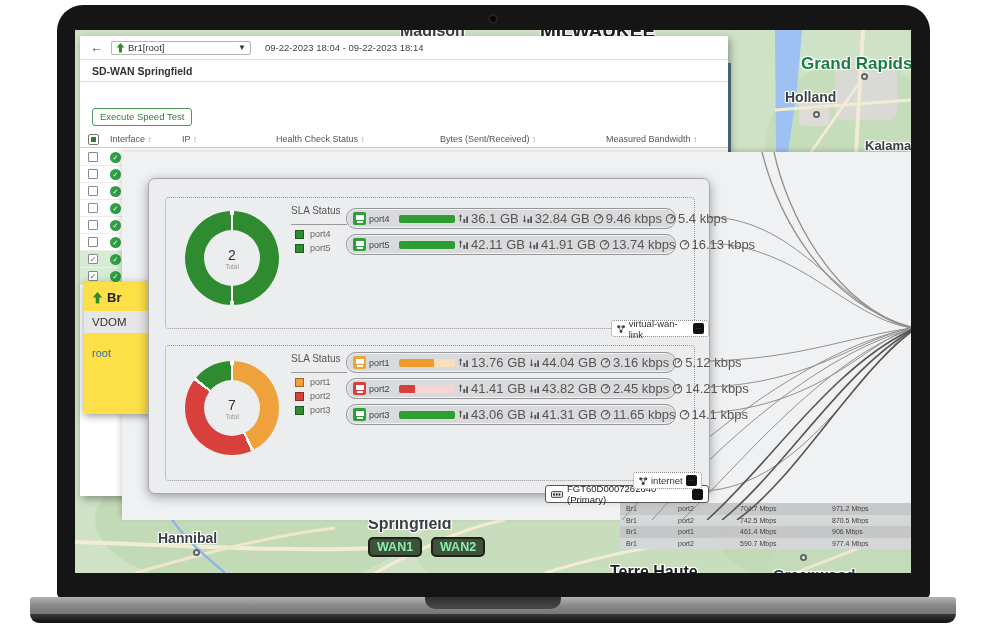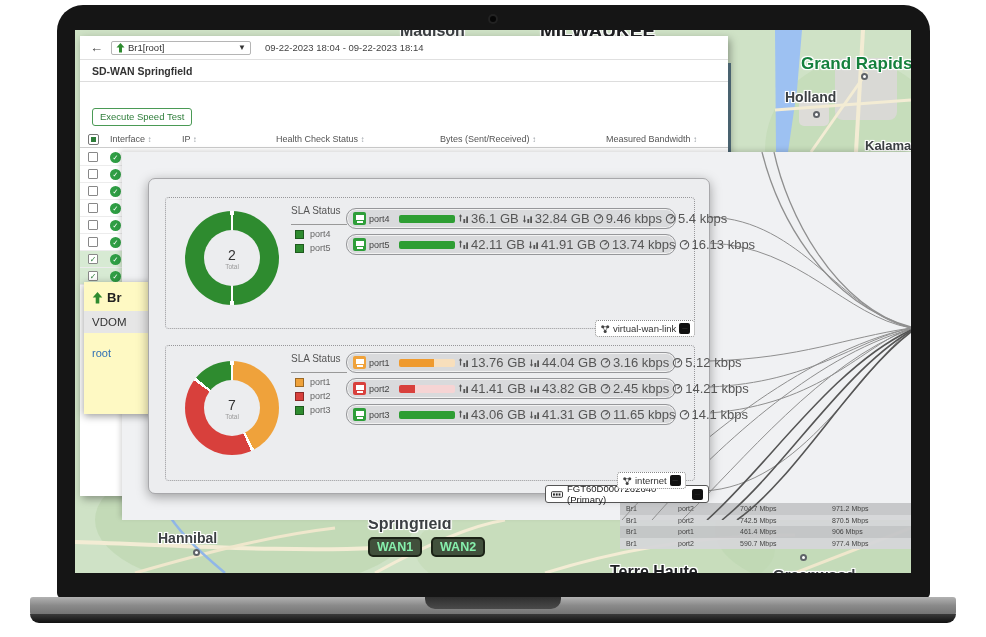--- a/index.html
+++ b/index.html
@@ -69,21 +69,21 @@
             background:#2f9e44; color:#fff; font-size:7px; line-height:11px; text-align:center; }
   .ifname { position:absolute; left:45px; top:3px; font-size:9.5px; color:#3c4043; }
   .healthbar { position:absolute; left:196px; top:4px; width:158px; height:9px; border-radius:1px;
                background:repeating-linear-gradient(90deg,#22d32b 0 3px,#ffffff 3px 5px); }
   .bluetick { position:absolute; left:362px; top:4px; width:2px; height:9px; background:#4a90d9; }
   .bytesval { position:absolute; left:380px; top:3px; width:140px; text-align:right; font-size:9.5px;
               color:#3c4043; }
   .app-scroll { position:absolute; right:-3px; top:27px; width:3px; height:96px; background:#49626f; }
 
   
-  .popup { position:absolute; left:9px; top:252px; width:70px; height:132px; background:#fef9c3;
+  .popup { position:absolute; left:9px; top:252px; width:70px; height:132px; background:#fde047;
            box-shadow:0 2px 8px rgba(0,0,0,.4); z-index:6; }
   .popup-head { display:flex; align-items:center; gap:4px; padding:8px 0 6px 8px; font-size:13px;
                 font-weight:bold; color:#222; }
   .popup-band { height:22px; background:#e6e6e6; font-size:11.5px; color:#333; line-height:22px;
                 padding-left:8px; }
   .popup-link { font-size:11px; color:#2f6fb5; padding:14px 0 0 8px; }
 
   
   .canvas { position:absolute; left:47px; top:122px; width:789px; height:368px; background:#f0f1f3;
             z-index:5; box-shadow:-2px -2px 5px rgba(0,0,0,.15); }
@@ -130,21 +130,21 @@
   .pname { font-size:9px; color:#444; width:27px; flex:none; }
   .pbar { width:56px; height:8px; border-radius:2px; flex:none; overflow:hidden; }
   .pbar .fill { height:100%; }
   .t-green { background:#bfe3bd; } .t-orange { background:#f8dfbc; } .t-red { background:#f6d4d4; }
   .f-green { background:#2e9e33; } .f-orange { background:#ef9a2e; } .f-red { background:#d8403c; }
   .stat { display:flex; align-items:center; gap:2px; flex:none; }
   .stat span { font-size:13px; color:#555; white-space:nowrap; }
   .sicon { flex:none; }
 
   .zonetag { position:absolute; background:#fff; border:1px dotted #888; border-radius:3px;
-             height:17px; display:flex; align-items:center; gap:3px; padding:0 4px; z-index:2; }
+             height:17px; display:flex; align-items:center; gap:3px; padding:0 4px; z-index:2;margin-left:16px; }
   .zonetag span { font-size:9.5px; color:#333; }
   .tag-a { left:446px; top:141px; }
   .tag-b { left:468px; top:293px; }
   .devtag { position:absolute; left:396px; top:306px; height:18px; background:#fff;
             border:1px solid #555; border-radius:3px; display:flex; align-items:center; gap:4px;
             padding:0 5px; }
   .devtag span { font-size:9.5px; color:#222; }
   .minus { width:11px; height:11px; background:#111; border-radius:2px; color:#fff; font-size:10px;
            line-height:9px; text-align:center; flex:none; }
 

